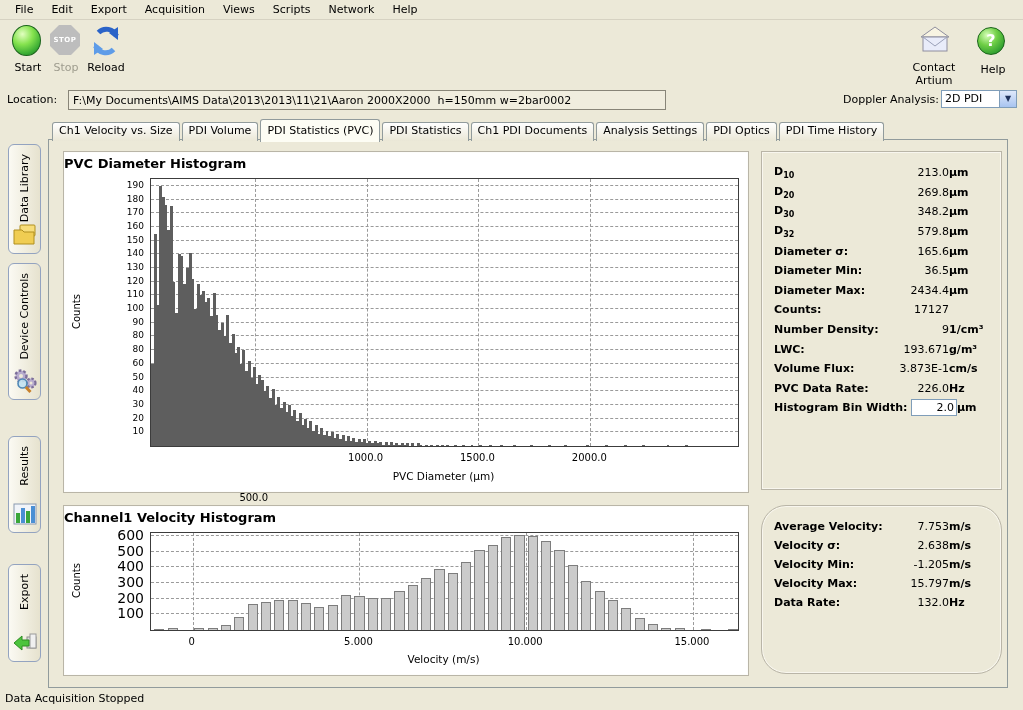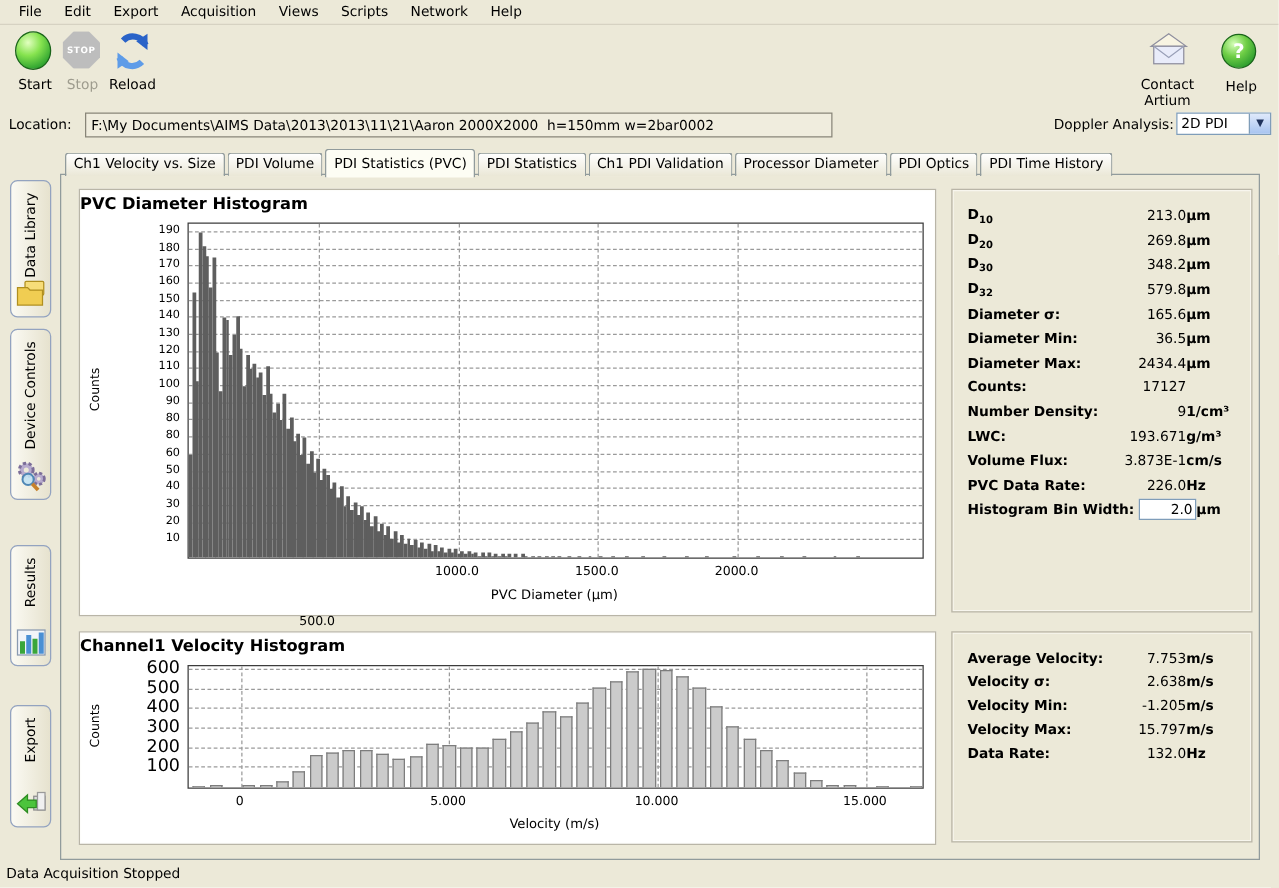--- a/index.html
+++ b/index.html
@@ -38,21 +38,21 @@
   .tabstrip{position:absolute;left:52px;top:119px;height:21px;display:flex;z-index:4;}
   .tab{height:16px;margin-top:3px;padding:1px 6px;border:1px solid #919b9c;border-bottom:none;border-radius:3px 3px 0 0;background:linear-gradient(#ffffff,#eae7d6);margin-right:2px;line-height:14px;white-space:nowrap;cursor:default;}
   .tab.active{height:20px;margin-top:0;background:#fdfdf4;line-height:20px;position:relative;z-index:5;}
 
   
   .chart-panel{position:absolute;background:#fff;border:1px solid #b9b5a7;box-shadow:inset 0 0 0 1px #fdfdfb;}
   .stats-panel{position:absolute;background:#ece9d8;border:1px solid #b9b5a7;box-shadow:inset 0 0 0 1px #f8f6ee;padding:11px 12px 0 12px;box-sizing:border-box;}
   #chart1{left:14px;top:11px;width:684px;height:340px;}
   #stats1{left:712px;top:11px;width:241px;height:339px;}
   #chart2{left:14px;top:365px;width:684px;height:169px;}
-  #stats2{left:712px;top:365px;width:241px;height:169px;}
+  #stats2{left:712px;top:365px;width:241px;height:169px;border-radius:25px;}
 
   .chart-title{position:absolute;top:4px;left:0;right:0;text-align:left;font-weight:bold;font-size:13px;}
   .ylab{position:absolute;left:7px;width:14px;writing-mode:vertical-rl;transform:rotate(180deg);text-align:center;font-size:10px;}
   .plot{position:absolute;left:86px;width:587px;border:1px solid #3c3c3c;background:#fff;overflow:hidden;}
   .yaxis{position:absolute;left:38px;width:46px;}
   .xaxis{position:absolute;left:86px;width:587px;height:14px;}
   .xlab{position:absolute;left:86px;width:587px;text-align:center;font-size:10.5px;}
   #chart1 .plot,#chart1 .yaxis,#chart1 .ylab{top:26px;height:267px;}
   #chart1 .xaxis{top:298px;} #chart1 .xlab{top:318px;}
   #chart2 .plot,#chart2 .yaxis,#chart2 .ylab{top:26px;height:97px;}
@@ -189,22 +189,22 @@
         <polygon points="2,13 10,6 10,10 17,10 17,16 10,16 10,20" fill="#4cc43c" stroke="#2e8c22"></polygon>
       </svg>
     </span>
   </div>
 
   <div class="tabstrip">
       <div class="tab">Ch1 Velocity vs. Size</div>
       <div class="tab">PDI Volume</div>
       <div class="tab active">PDI Statistics (PVC)</div>
       <div class="tab">PDI Statistics</div>
-      <div class="tab">Ch1 PDI Validation</div>
-      <div class="tab">Processor Diameter</div>
+      <div class="tab">Ch1 PDI Documents</div>
+      <div class="tab">Analysis Settings</div>
       <div class="tab">PDI Optics</div>
       <div class="tab">PDI Time History</div>
     </div>
 
   <div class="content">
 
     <div id="chart1" class="chart-panel">
       <div class="chart-title">PVC Diameter Histogram</div>
       <div class="ylab">Counts</div>
       <div class="yaxis">

